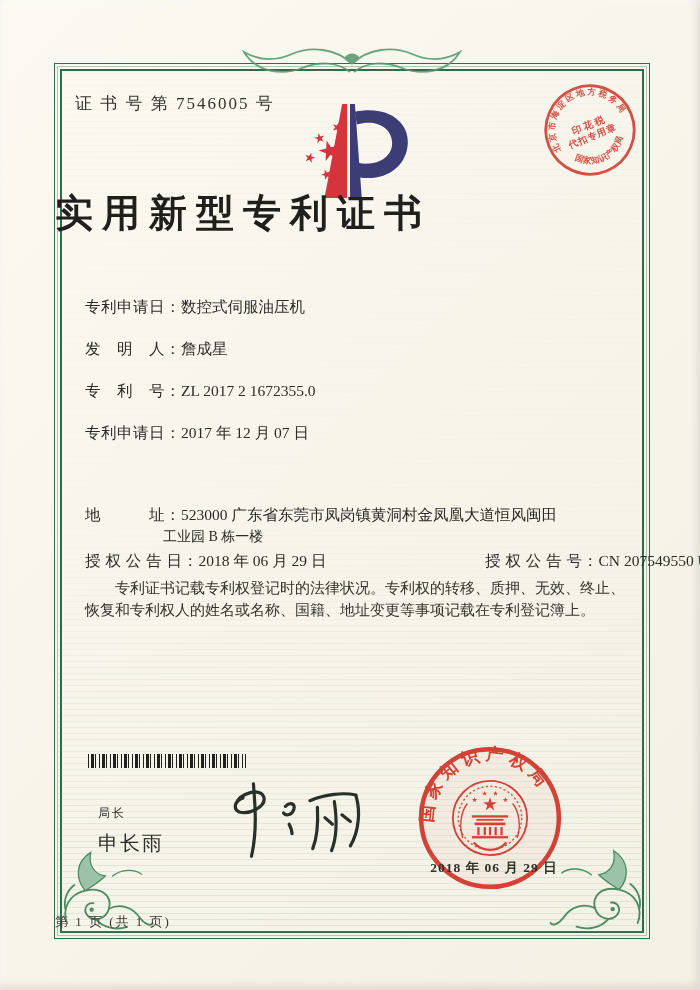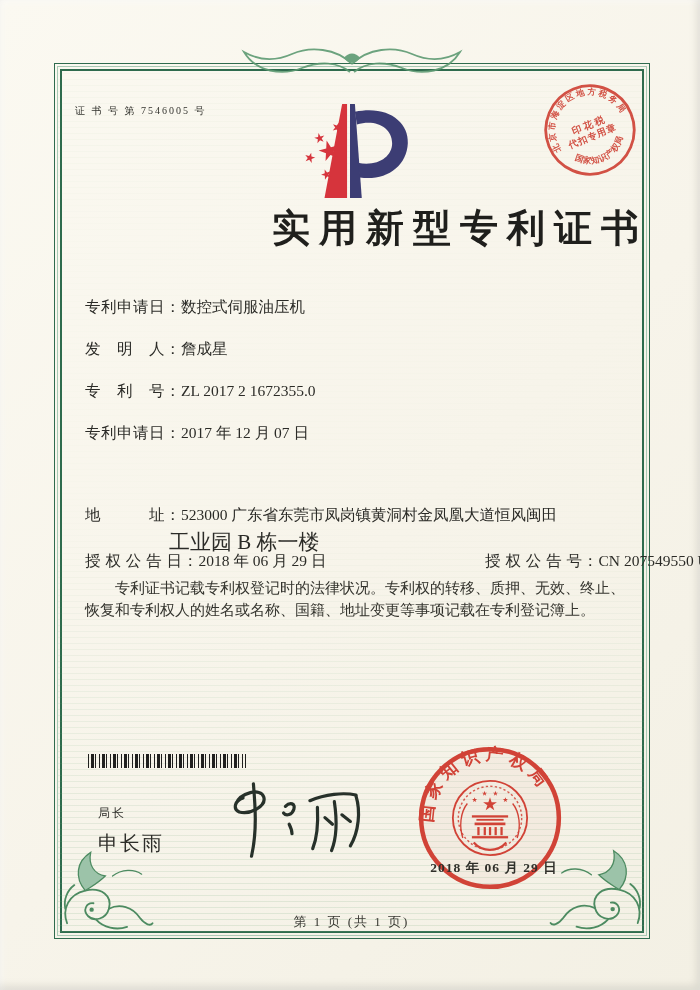--- a/index.html
+++ b/index.html
@@ -8,34 +8,34 @@
         box-shadow:inset -3px -4px 8px rgba(0,0,0,.10), inset 2px 2px 6px rgba(255,255,255,.6);
         font-family:"Liberation Serif","DejaVu Serif",serif;color:#2b2b27;}
   
   .frame-outer{position:absolute;left:54px;top:63px;width:594px;height:874px;border:1px solid #2f6b4e;}
   .frame-mid{position:absolute;inset:2px;border:1px solid #a9cab5;}
   .frame-inner{position:absolute;inset:2px;border:2px solid #2e6b4d;}
   .texture{position:absolute;left:58px;top:70px;width:586px;height:862px;pointer-events:none;
         background:repeating-linear-gradient(0deg, rgba(121,172,129,.22) 0 1px, rgba(255,255,255,0) 1px 6px);
         -webkit-mask-image:linear-gradient(to bottom, rgba(0,0,0,.18) 0 8%, rgba(0,0,0,.05) 20% 52%, rgba(0,0,0,.45) 72%, rgba(0,0,0,.85) 100%);
         mask-image:linear-gradient(to bottom, rgba(0,0,0,.18) 0 8%, rgba(0,0,0,.05) 20% 52%, rgba(0,0,0,.45) 72%, rgba(0,0,0,.85) 100%);}
-  .cert-no{position:absolute;left:75px;top:104px;font-size:10px;letter-spacing:2px;color:#33332e;}
-  .title{position:absolute;left:55px;top:203px;width:593px;text-align:right;font-size:38px;font-weight:700;letter-spacing:9px;color:#1f1f1c;}
+  .cert-no{position:absolute;left:75px;top:92px;font-size:17px;letter-spacing:2px;color:#33332e;}
+  .title{position:absolute;left:55px;top:188px;width:593px;text-align:left;font-size:38px;font-weight:700;letter-spacing:9px;color:#1f1f1c;}
   .row{position:absolute;left:85px;font-size:15.5px;white-space:nowrap;color:#2b2b27;}
   .row .lab{letter-spacing:.5px;}
-  .addr2{position:absolute;left:169px;font-size:21px;}
+  .addr2{position:absolute;left:163px;font-size:14px;}
   .grant-right{position:absolute;left:400px;top:0;}
   .paras{position:absolute;left:85px;top:578px;width:552px;font-size:15px;line-height:21.6px;color:#33332d;}
   .paras p{margin:0;text-indent:2em;}
   .barcode{position:absolute;left:88px;top:754px;width:158px;height:14px;
         background:repeating-linear-gradient(90deg,#20201e 0 1.5px,transparent 1.5px 3px,#20201e 3px 6px,transparent 6px 7.5px,#20201e 7.5px 8.5px,transparent 8.5px 11px);}
   .sig-title{position:absolute;left:98px;top:805px;font-size:12px;letter-spacing:2px;color:#2e2e2a;font-family:"Liberation Sans","DejaVu Sans",sans-serif;}
   .sig-name{position:absolute;left:98px;top:830px;font-size:20px;letter-spacing:2px;color:#2e2e2a;font-family:"Liberation Sans","DejaVu Sans",sans-serif;}
   .seal-date{position:absolute;left:424px;top:859px;width:140px;text-align:center;font-size:13.5px;letter-spacing:1px;color:#2f2f2a;font-weight:600;z-index:5;}
-  .footer{position:absolute;left:55px;top:913px;width:593px;text-align:center;font-size:13px;letter-spacing:2px;color:#3a3a34;}
+  .footer{position:absolute;left:55px;top:913px;width:593px;font-size:13px;letter-spacing:2px;color:#3a3a34;}
   .stamp{position:absolute;left:537px;top:77px;width:106px;height:106px;transform:rotate(-22deg);opacity:.92;}
   .seal{position:absolute;left:413px;top:741px;width:154px;height:154px;opacity:.95;}
   .sig-svg{position:absolute;left:212px;top:779px;width:160px;height:82px;}
   .logo{position:absolute;left:280px;top:102px;width:140px;height:98px;}
   .garland{position:absolute;left:232px;top:44px;width:240px;height:38px;opacity:.9;}
   .flourish-l{position:absolute;left:56px;top:836px;width:104px;height:100px;}
   .flourish-r{position:absolute;left:544px;top:834px;width:104px;height:102px;transform:scaleX(-1);}
   .hiddefs{position:absolute;width:0;height:0;overflow:hidden;}
 </style>
 </head>

